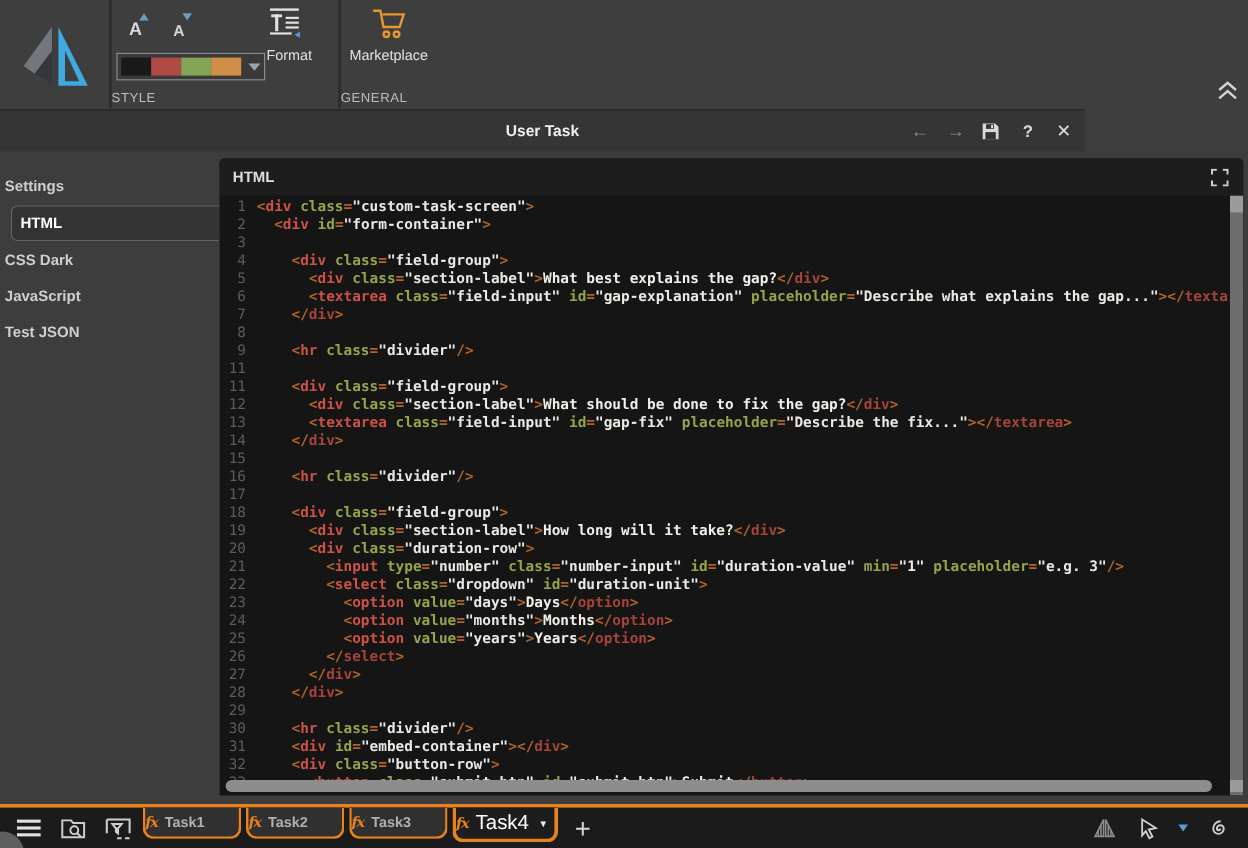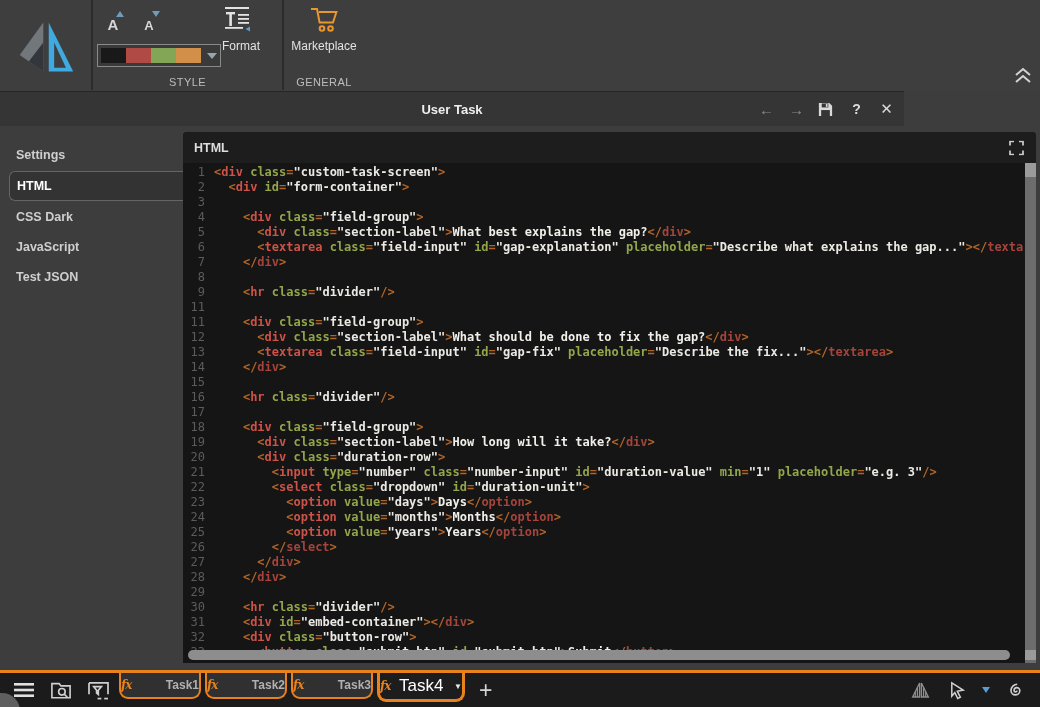--- a/index.html
+++ b/index.html
@@ -3,21 +3,21 @@
 <meta charset="utf-8">
 <style>
   html,body{margin:0;padding:0;background:#2a2a2a;}
   #app{position:relative;width:1040px;height:707px;background:#3d3d3d;
        font-family:"Liberation Sans",sans-serif;overflow:hidden;
        -webkit-font-smoothing:antialiased;}
   
   .ribbon{position:absolute;top:0;left:0;width:1040px;height:91px;background:#3e3e3e;}
   .ribbon .sep{position:absolute;top:0;bottom:1px;width:2px;background:#2b2b2b;}
   .logo-cell{position:absolute;left:0;top:0;width:91px;height:91px;display:flex;align-items:center;justify-content:center;}
-  .grp-label{position:absolute;bottom:3px;text-align:center;font-size:11px;color:#bdbdbd;letter-spacing:.4px;margin-top:10px;}
+  .grp-label{position:absolute;bottom:3px;font-size:11px;color:#bdbdbd;letter-spacing:.4px;margin-top:10px;}
   .fontsize-btns{position:absolute;left:100px;top:8px;display:flex;gap:10px;}
   .fsz{position:relative;width:26px;height:28px;color:#d8d8d8;font-weight:bold;display:flex;align-items:flex-end;justify-content:center;padding-bottom:3px;box-sizing:border-box;}
   .fsz .tri{position:absolute;top:3px;right:2px;width:0;height:0;}
   .tri-up{border-left:4px solid transparent;border-right:4px solid transparent;border-bottom:6px solid #6f9cba;}
   .tri-down{border-left:4px solid transparent;border-right:4px solid transparent;border-top:6px solid #6f9cba;}
   .palette{position:absolute;left:97px;top:44px;width:124px;height:23px;border:1px solid #8a8a8a;background:#3a3a3a;display:flex;align-items:center;padding-left:3px;box-sizing:border-box;}
   .swatch{width:25px;height:15px;}
   .pal-arrow{margin-left:6px;width:0;height:0;border-left:5px solid transparent;border-right:5px solid transparent;border-top:6px solid #93a6b2;}
   .format-btn{position:absolute;left:222px;top:4px;width:58px;height:72px;display:flex;flex-direction:column;align-items:flex-start;}
   .format-btn .lbl,.market-btn .lbl{font-size:12px;color:#e2e2e2;margin-top:5px;}
@@ -25,21 +25,21 @@
   .collapse-ribbon{position:absolute;right:6px;bottom:6px;width:22px;height:20px;display:flex;align-items:center;justify-content:center;cursor:pointer;}
   
   .titlebar{position:absolute;top:91px;left:0;width:904px;height:35px;background:#353535;border-top:1px solid #262626;box-sizing:border-box;}
   .title{position:absolute;left:452px;top:50%;transform:translate(-50%,-50%);font-size:13px;font-weight:600;color:#efefef;white-space:nowrap;}
   .tb-icons{position:absolute;right:8px;top:0;height:100%;display:flex;align-items:center;gap:11px;}
   .tb-ic{width:19px;text-align:center;font-size:15px;color:#8c8c8c;cursor:pointer;}
   .tb-ic.lite{color:#dcdcdc;}
   .tb-ic.q{font-size:14px;font-weight:bold;}
   
   .sidebar{position:absolute;left:0;top:126px;width:183px;bottom:37px;padding-top:14px;box-sizing:border-box;}
-  .side-item{height:30px;line-height:30px;padding-left:16px;font-size:12.5px;font-weight:bold;color:#cfcfcf;cursor:pointer;white-space:nowrap;}
+  .side-item{height:30px;line-height:30px;padding-left:4px;font-size:12.5px;font-weight:bold;color:#cfcfcf;cursor:pointer;white-space:nowrap;}
   .side-item.active{margin-left:9px;padding-left:7px;height:28px;line-height:28px;background:#333333;border:1px solid #646464;border-right:none;border-radius:6px 0 0 6px;color:#ffffff;margin-top:1px;margin-bottom:1px;}
   
   .editor{position:absolute;left:183px;top:132px;width:853px;height:531px;background:#151515;border-radius:4px 4px 0 0;}
   .ed-header{position:relative;height:31px;background:#1d1d1d;border-radius:4px 4px 0 0;}
   .ed-title{position:absolute;left:11px;top:50%;transform:translateY(-50%);font-size:12.5px;font-weight:bold;color:#dedede;}
   .fullscreen{position:absolute;right:12px;top:50%;transform:translateY(-50%);cursor:pointer;display:flex;}
   .code-wrap{position:relative;height:500px;overflow:hidden;}
   .code-lines{padding-top:2px;font-family:"DejaVu Sans Mono",monospace;font-size:12px;font-weight:bold;}
   .code-line{height:15px;line-height:15px;white-space:pre;}
   .ln{display:inline-block;width:22px;text-align:right;margin-right:9px;color:#5c5c5c;font-weight:normal;}
@@ -47,21 +47,21 @@
   .tk-a{color:#93a64a}.tk-s{color:#ebe9e4}.tk-x{color:#f1efe9}.tk-w{color:#cccccc}
   .vscroll{position:absolute;right:0;top:0;bottom:0;width:11px;background:#6d6d6d;cursor:pointer;}
   .vscroll .vthumb{position:absolute;top:0;left:0;right:0;height:14px;background:#9b9b9b;}
   .hscroll{position:absolute;left:5px;right:26px;bottom:3px;height:10px;background:#8d8d8d;border-radius:5px;cursor:pointer;}
   .hcorner{position:absolute;right:0;bottom:3px;width:11px;height:10px;background:#9a9a9a;}
   
   .taskbar{position:absolute;left:0;bottom:0;width:1040px;height:37px;background:#1b1b1b;border-top:3px solid #e8821e;box-sizing:border-box;display:flex;align-items:flex-start;}
   .tb-left{display:flex;align-items:center;height:34px;padding-left:12px;gap:13px;}
   .bar-ic{display:flex;align-items:center;justify-content:center;width:24px;height:24px;cursor:pointer;}
   .task-tabs{display:flex;gap:4px;margin-left:9px;}
-  .task-tab{width:82px;height:26px;background:#303030;border:2px solid #e8821e;border-top:none;border-radius:0 0 9px 9px;display:flex;align-items:center;justify-content:space-between;gap:6px;cursor:pointer;box-sizing:border-box;}
+  .task-tab{width:82px;height:26px;background:#303030;border:2px solid #e8821e;border-top:none;border-radius:0 0 9px 9px;display:flex;align-items:center;justify-content:flex-start;gap:6px;cursor:pointer;box-sizing:border-box;}
   .task-tab .tab-label{font-size:12px;font-weight:600;color:#b0b0b0;}
   .task-tab.active{width:88px;height:29px;background:#1d1d1d;border-width:3px;}
   .task-tab.active .tab-label{color:#ffffff;font-weight:normal;font-size:17px;}
   .fx-icon{font-family:"DejaVu Serif",serif;font-style:italic;font-weight:bold;color:#e8821e;font-size:12px;letter-spacing:-1px;}
   .tab-caret{font-size:8px;color:#ececec;margin-left:2px;}
   .add-task{align-self:center;margin-left:14px;font-size:23px;font-weight:300;color:#d5d5d5;cursor:pointer;line-height:23px;}
   .tb-right{margin-left:auto;display:flex;align-items:center;height:34px;gap:13px;padding-right:13px;}
   .corner-peek{position:absolute;left:-16px;bottom:-22px;width:36px;height:36px;border-radius:50%;background:#5f5f5f;z-index:6;}
   svg{display:block;}
 </style>

